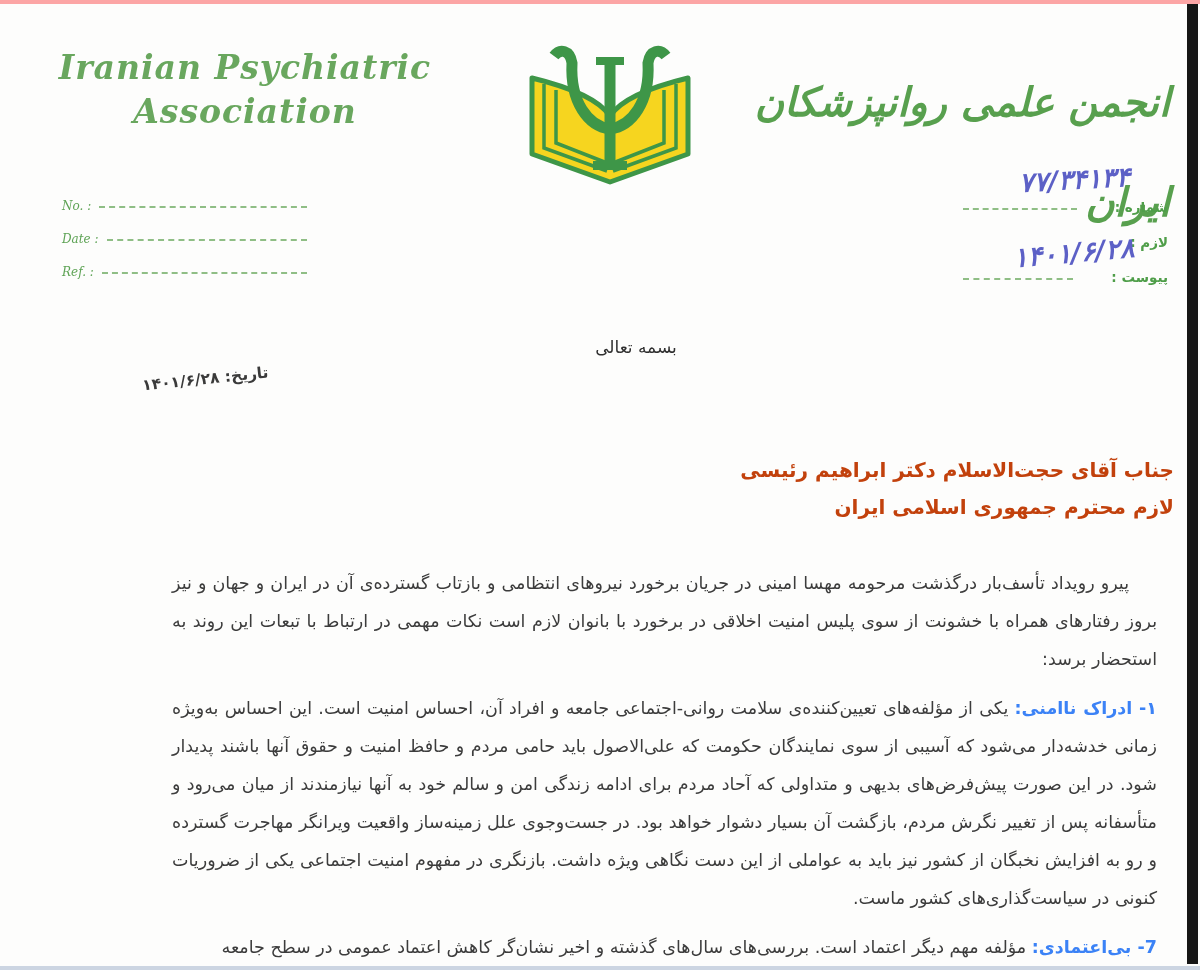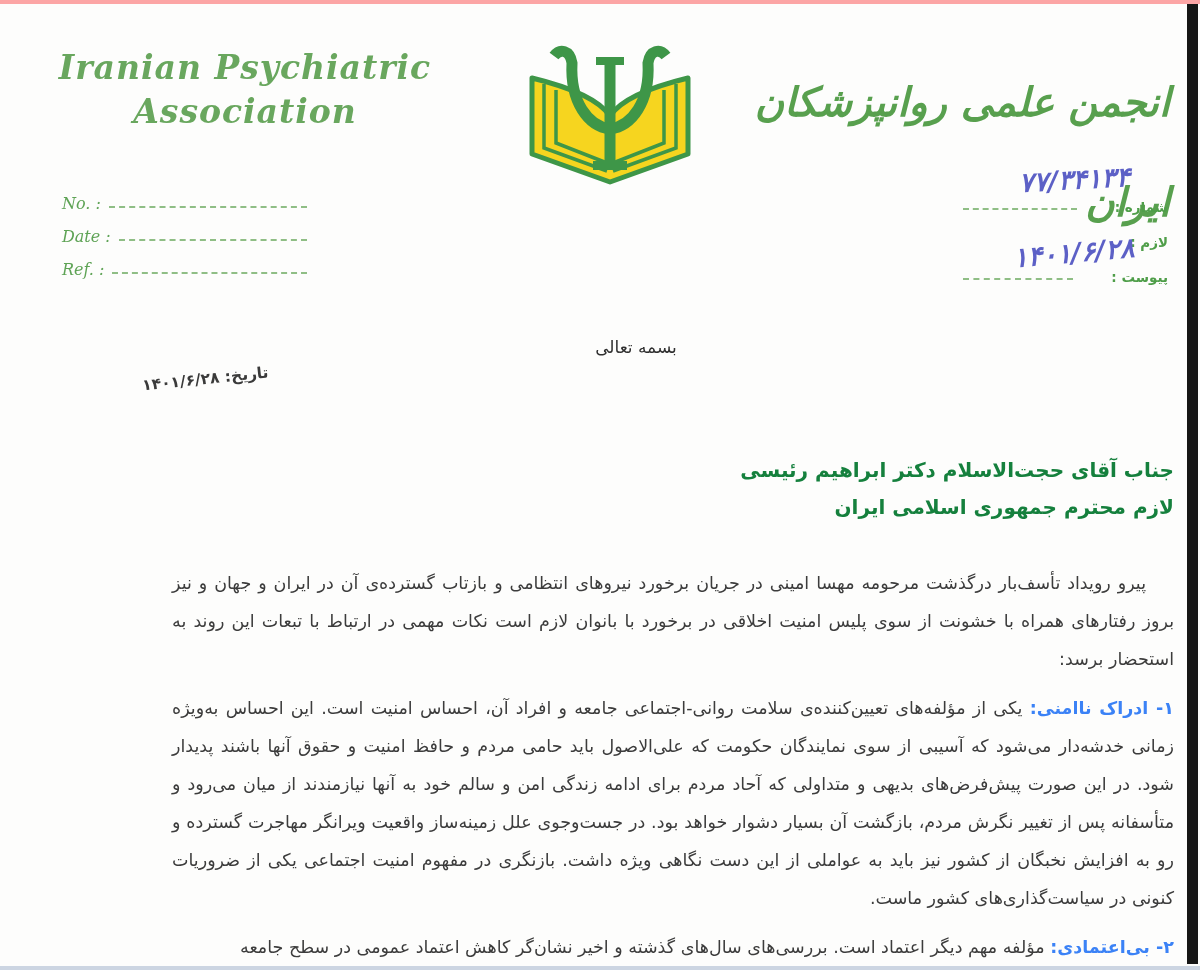--- a/index.html
+++ b/index.html
@@ -20,21 +20,21 @@
   }
   .logo{position:absolute;left:505px;top:26px;width:210px;height:170px;}
   .fa-title{
     position:absolute;right:30px;top:48px;width:470px;text-align:right;
     direction:rtl;font-family:"DejaVu Sans",sans-serif;
     font-style:italic;font-weight:bold;color:#58a04e;font-size:40px;line-height:100px;
   }
 
   
   .refs-left{position:absolute;left:62px;top:176px;width:245px;
-    font-family:"DejaVu Serif",serif;font-style:italic;color:#5ea355;font-size:16px;}
+    font-family:"DejaVu Serif",serif;font-style:italic;color:#5ea355;font-size:12px;}
   .refs-left .row{display:flex;align-items:flex-end;height:33px;}
   .refs-left .lbl{flex:0 0 auto;padding-right:8px;}
   .dash{flex:1 1 auto;border-bottom:2px dashed #8fbe85;margin-bottom:5px;}
 
   .refs-right{position:absolute;right:32px;top:176px;width:205px;direction:rtl;
     font-family:"DejaVu Sans",sans-serif;color:#4f9e49;font-size:13.5px;font-weight:bold;}
   .refs-right .row{display:flex;align-items:flex-end;height:35px;position:relative;}
   .refs-right .lbl{flex:0 0 auto;padding-left:6px;margin-left:32px;}
   .hand{
     position:absolute;direction:rtl;color:#5c60c6;
@@ -42,24 +42,24 @@
   }
   .hand.no{right:38px;top:-16px;transform:rotate(-3deg);}
   .hand.dt{right:34px;top:22px;transform:rotate(-5deg);}
 
   
   .bismillah{position:absolute;left:556px;top:333px;width:160px;text-align:center;
     direction:rtl;color:#2f2f2f;font-size:17px;font-weight:normal;}
   .tilt-date{position:absolute;left:142px;top:366px;direction:rtl;color:#3a3a3a;
     font-size:15.5px;font-weight:bold;transform:rotate(-6deg);white-space:nowrap;}
   .addressee{position:absolute;right:26px;top:448px;direction:rtl;text-align:right;
-    color:#15803d;font-size:20px;font-weight:bold;line-height:37px;}
+    color:#c2410c;font-size:20px;font-weight:bold;line-height:37px;}
   .body-text{position:absolute;right:26px;left:172px;top:560px;direction:rtl;
     color:#3c3c3c;font-size:17.5px;line-height:38px;text-align:justify;}
-  .body-text p{margin:0 0 11px 0;}
+  .body-text p{margin:0 17px 11px 0;}
   .body-text p.indent{text-indent:28px;}
   .body-text strong{color:#3b82f6;}
 </style>
 </head>
 <body>
 
 <div id="page">
 
   <div class="en-title">
     <div>Iranian Psychiatric</div>
@@ -119,18 +119,18 @@
   <div class="tilt-date">تاریخ: ۱۴۰۱/۶/۲۸</div>
 
   <div class="addressee">
     <div>جناب آقای حجت‌الاسلام دکتر ابراهیم رئیسی</div>
     <div>لازم محترم جمهوری اسلامی ایران</div>
   </div>
 
   <div class="body-text">
     <p class="indent"><strong></strong><span>پیرو رویداد تأسف‌بار درگذشت مرحومه مهسا امینی در جریان برخورد نیروهای انتظامی و بازتاب گسترده‌ی آن در ایران و جهان و نیز بروز رفتارهای همراه با خشونت از سوی پلیس امنیت اخلاقی در برخورد با بانوان لازم است نکات مهمی در ارتباط با تبعات این روند به استحضار برسد:</span></p>
     <p><strong>۱- ادراک ناامنی:</strong><span> یکی از مؤلفه‌های تعیین‌کننده‌ی سلامت روانی-اجتماعی جامعه و افراد آن، احساس امنیت است. این احساس به‌ویژه زمانی خدشه‌دار می‌شود که آسیبی از سوی نمایندگان حکومت که علی‌الاصول باید حامی مردم و حافظ امنیت و حقوق آنها باشند پدیدار شود. در این صورت پیش‌فرض‌های بدیهی و متداولی که آحاد مردم برای ادامه زندگی امن و سالم خود به آنها نیازمندند از میان می‌رود و متأسفانه پس از تغییر نگرش مردم، بازگشت آن بسیار دشوار خواهد بود. در جست‌وجوی علل زمینه‌ساز واقعیت ویرانگر مهاجرت گسترده و رو به افزایش نخبگان از کشور نیز باید به عواملی از این دست نگاهی ویژه داشت. بازنگری در مفهوم امنیت اجتماعی یکی از ضروریات کنونی در سیاست‌گذاری‌های کشور ماست.</span></p>
-    <p><strong>۲- بی‌اعتمادی:</strong><span> مؤلفه مهم دیگر اعتماد است. بررسی‌های سال‌های گذشته و اخیر نشان‌گر کاهش اعتماد عمومی در سطح جامعه</span></p>
+    <p><strong>7- بی‌اعتمادی:</strong><span> مؤلفه مهم دیگر اعتماد است. بررسی‌های سال‌های گذشته و اخیر نشان‌گر کاهش اعتماد عمومی در سطح جامعه</span></p>
   </div>
 
   <div class="edge-right"></div>
   <div class="edge-bottom"></div>
 </div>
 
 </body></html>

